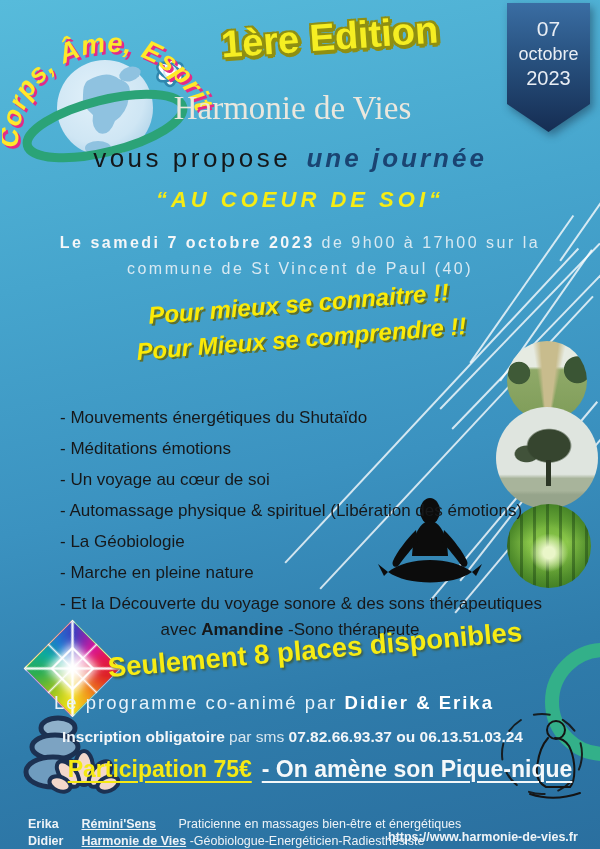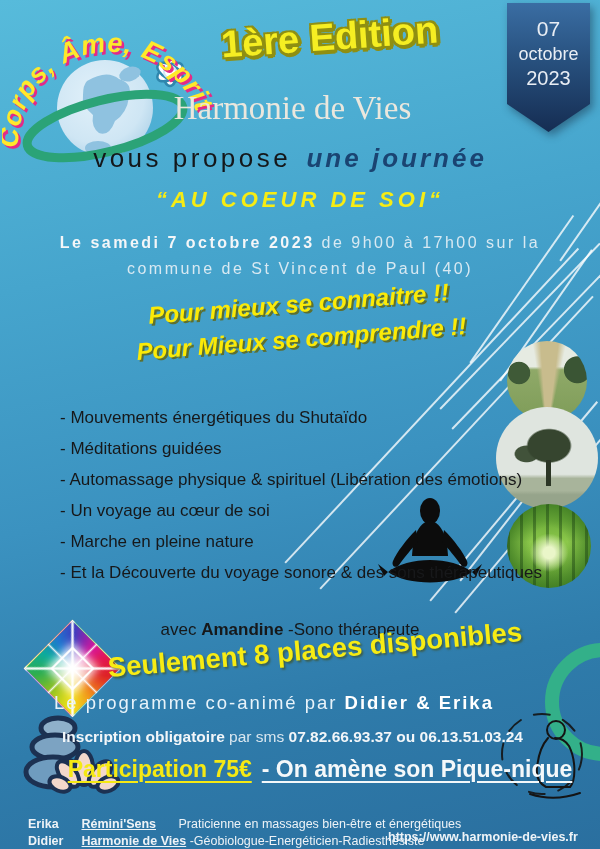--- a/index.html
+++ b/index.html
@@ -175,23 +175,24 @@
   </div>
 
   <div id="slogans" class="z3">
     <div class="slogan" id="slogan1">Pour mieux se connaitre !!</div>
     <div class="slogan" id="slogan2">Pour Mieux se comprendre !!</div>
   </div>
 
 
   <ul id="prog-list" class="z3">
     <li>- Mouvements énergétiques du Shutaïdo</li>
-    <li>- Méditations guidées</li>
+    <li>- Méditations émotions</li>
+    <li>- Un voyage au cœur de soi</li>
     <li>- Automassage physique &amp; spirituel (Libération des émotions)</li>
-    <li>- Un voyage au cœur de soi</li>
+    <li>- La Géobiologie</li>
     <li>- Marche en pleine nature</li>
     <li>- Et la Découverte du voyage sonore &amp; des sons thérapeutiques</li>
   </ul>
 
   <div id="avec" class="z3">
     <span>avec </span><span class="an">Amandine</span><span> -Sono thérapeute</span>
   </div>
 
   <div id="places" class="z3">Seulement 8 places disponibles</div>
 

